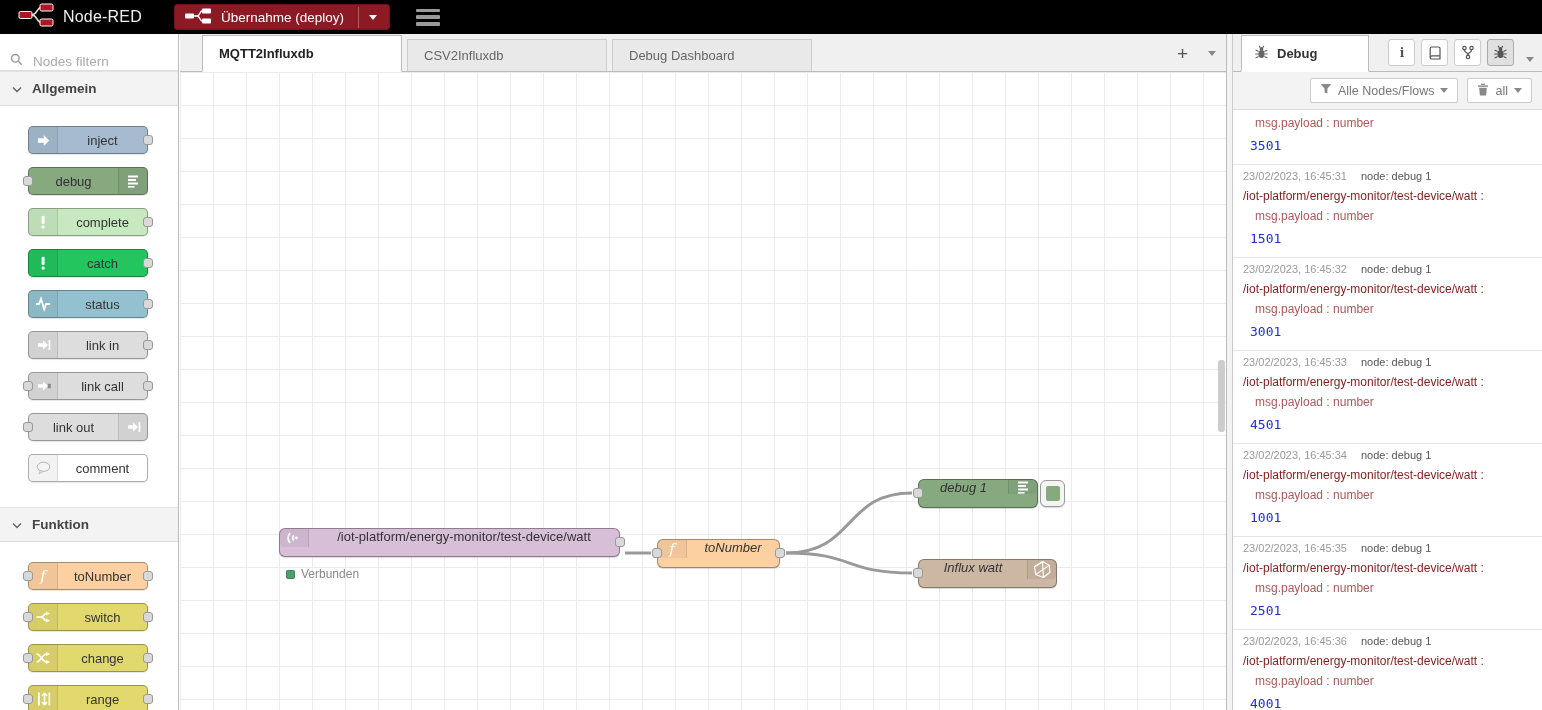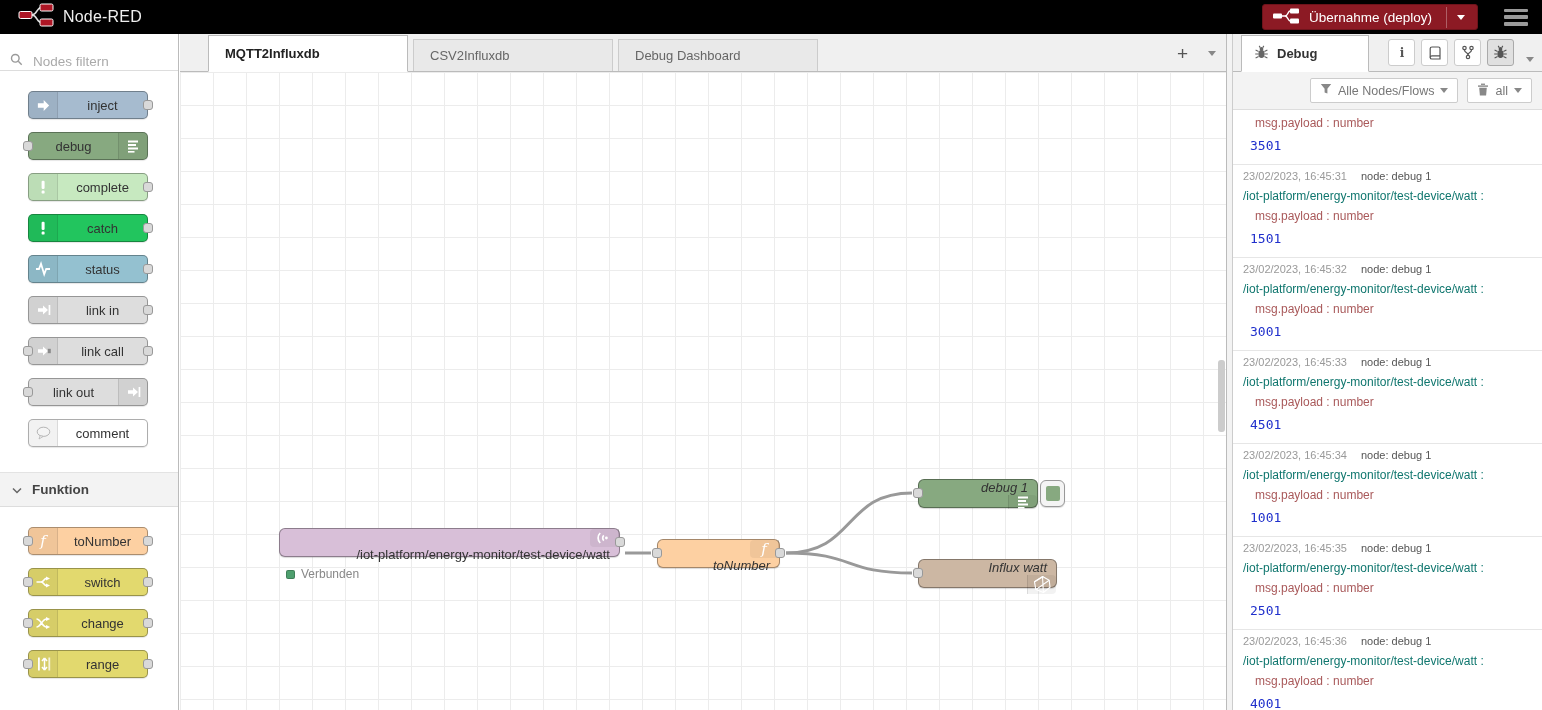--- a/index.html
+++ b/index.html
@@ -1,21 +1,21 @@
 <!DOCTYPE html>
 <html><head>
 <meta charset="utf-8">
 <style>
   html,body{margin:0;padding:0;width:1542px;height:710px;overflow:hidden;
     font-family:"Liberation Sans",sans-serif;background:#fff;position:relative;}
   *{box-sizing:border-box;}
 
   
   .app-header{position:absolute;left:0;top:0;width:1542px;height:34px;background:#000;
-    display:flex;align-items:center;justify-content:space-between;padding:0 14px 0 18px;z-index:50;}
+    display:flex;align-items:center;justify-content:flex-start;padding:0 14px 0 18px;z-index:50;gap:32px;}
   .logo-wrap{display:flex;align-items:center;gap:9px;}
   .app-title{color:#eee;font-size:16px;letter-spacing:.2px;}
   .header-right{display:flex;align-items:center;gap:26px;}
   .deploy-btn{display:flex;align-items:center;gap:10px;background:#8C1A24;border:1px solid #6e131b;
     border-radius:3px;height:26px;padding:0 10px 0 10px;color:#fff;font-size:13.5px;cursor:pointer;}
   .deploy-caret{margin-left:4px;border-left:1px solid rgba(255,255,255,.3);padding:8px 2px 8px 10px;display:flex;align-items:center;}
   .caret{width:0;height:0;border-left:4px solid transparent;border-right:4px solid transparent;
     border-top:5px solid currentColor;display:inline-block;}
   .hamburger{width:24px;height:17px;display:flex;flex-direction:column;justify-content:space-between;cursor:pointer;}
   .hamburger div{height:3.5px;background:#9a9a9a;border-radius:1px;}
@@ -36,36 +36,36 @@
   .pal-node .nlabel{flex:1;display:flex;align-items:center;justify-content:center;white-space:nowrap;}
   .icon-sec{width:29px;display:flex;align-items:center;justify-content:center;background:rgba(0,0,0,.05);}
   .icon-sec.left{border-right:1px solid rgba(0,0,0,.10);border-radius:4px 0 0 4px;}
   .icon-sec.right{border-left:1px solid rgba(0,0,0,.10);border-radius:0 4px 4px 0;}
   .port{position:absolute;width:10px;height:10px;background:#d9d9d9;border:1px solid #999;border-radius:3px;top:8px;}
   .port.pl{left:-6px;} .port.pr{right:-6px;}
 
   
   .workspace{position:absolute;left:180px;top:34px;width:1046px;bottom:0;}
   .tabbar{height:38px;background:#f0f0f0;border-bottom:1px solid #bbb;display:flex;align-items:flex-end;
-    padding-left:28px;position:relative;}
+    padding-left:22px;position:relative;}
   .wtab{height:32px;min-width:200px;padding:0 16px;display:flex;align-items:center;font-size:13px;color:#666;
     background:#e9e9e9;border:1px solid #ccc;border-bottom:none;margin-right:5px;cursor:pointer;}
   .wtab.active{background:#fff;color:#222;font-weight:bold;border-color:#bbb;height:37px;margin-bottom:-1px;
     border-bottom:1px solid #fff;}
   .tabbar-tools{position:absolute;right:10px;top:0;height:38px;display:flex;align-items:center;gap:20px;color:#555;}
   .plus-btn{font-size:19px;color:#555;cursor:pointer;line-height:1;}
   .tab-caret{color:#888;cursor:pointer;display:flex;align-items:center;}
 
   .canvas{position:absolute;left:0;top:38px;right:0;bottom:0;background:#fff;overflow:hidden;
     background-image:linear-gradient(to right,#ececec 1px,transparent 1px),
                      linear-gradient(to bottom,#ececec 1px,transparent 1px);
     background-size:33px 33px;}
   .wires{position:absolute;left:0;top:0;z-index:1;}
-  .flow-node{position:absolute;display:flex;align-items:flex-end;border:1px solid rgba(0,0,0,.35);
-    border-radius:6px;font-size:13px;color:#333;box-shadow:0 1px 1px rgba(0,0,0,.15);z-index:2;cursor:move;flex-direction:column;}
+  .flow-node{position:absolute;display:flex;align-items:flex-start;border:1px solid rgba(0,0,0,.35);
+    border-radius:6px;font-size:13px;color:#333;box-shadow:0 1px 1px rgba(0,0,0,.15);z-index:2;cursor:move;}
   .flow-node .nlabel{flex:1;display:flex;align-items:center;justify-content:center;white-space:nowrap;
     font-style:italic;padding:0 9px;}
   .flow-node .nlabel.upright{font-style:normal;}
   .node-status{position:absolute;display:flex;align-items:center;gap:6px;font-size:12px;color:#888;z-index:2;}
   .status-dot{width:9px;height:9px;border-radius:2px;border:1px solid rgba(0,0,0,.2);}
   .debug-toggle{position:absolute;width:25px;height:27px;background:#f4f4f4;border:1px solid #999;
     border-radius:6px;display:flex;align-items:center;justify-content:center;z-index:2;cursor:pointer;
     box-shadow:0 1px 1px rgba(0,0,0,.15);}
   .debug-toggle .inner{width:14px;height:15px;border-radius:2px;}
   .canvas-scroll-thumb{position:absolute;right:1px;width:7px;background:#ccc;border-radius:3px;z-index:5;cursor:pointer;}
@@ -88,21 +88,21 @@
   .sb-toolbar{height:38px;background:#f3f3f3;border-bottom:1px solid #ddd;display:flex;align-items:center;
     justify-content:flex-end;gap:9px;padding:0 10px;}
   .sb-tool-btn{height:25px;background:#fff;border:1px solid #ccc;border-radius:2px;display:flex;
     align-items:center;gap:6px;padding:0 9px;font-size:12.5px;color:#777;cursor:pointer;}
 
   .messages{position:absolute;left:0;right:0;top:76px;bottom:0;overflow:hidden;background:#fff;}
   .msg{padding:5px 10px 9px 10px;border-bottom:1px solid #e6e6e6;}
   .msg .meta-row{display:flex;gap:14px;align-items:baseline;font-size:11px;margin-bottom:4px;}
   .msg .ts{color:#999;}
   .msg .nodeid{color:#555;}
-  .msg .topic{font-size:12px;color:#0f766e;line-height:20px;}
+  .msg .topic{font-size:12px;color:#7f1d1d;line-height:20px;}
   .msg .pmeta{font-size:12px;color:#A9595A;line-height:20px;margin-left:12px;}
   .msg .val{font-family:"DejaVu Sans Mono",monospace;font-size:13px;color:#2030CC;margin-top:4px;padding-left:7px;line-height:18px;}
 </style>
 </head>
 <body>
 
 <div class="app-header">
   <div class="logo-wrap">
     <span><svg width="36" height="24" viewBox="0 0 36 24">
           <path d="M8 12h6c5 0 5-7.5 9-7.5M14 12c5 0 5 7.5 9 7.5" stroke="#ddd" stroke-width="1.6" fill="none"></path>
@@ -135,20 +135,26 @@
 
 <div class="palette">
   <div class="palette-search">
     <span><svg width="13" height="13" viewBox="0 0 13 13">
           <circle cx="5.3" cy="5.3" r="3.8" stroke="#999" stroke-width="1.4" fill="none"></circle>
           <path d="M8.3 8.3l3.4 3.4" stroke="#999" stroke-width="1.4"></path>
         </svg></span>
     <input type="text" placeholder="Nodes filtern" style="">
   </div>
   <div id="palette-sections">
+      <div class="pal-header">
+        <span><svg width="10" height="7" viewBox="0 0 10 7">
+            <path d="M1 1.5l4 4 4-4" stroke="#666" stroke-width="1.5" fill="none"></path>
+          </svg></span>
+        <span>Allgemein</span>
+      </div>
       <div class="pal-content">
         <div class="pal-node" style="background: rgb(166, 187, 207);">
           <div class="icon-sec left">
             <svg width="15" height="15" viewBox="0 0 16 16">
               <path d="M2 5.6h6.2V2.2L14 8l-5.8 5.8v-3.4H2z" fill="#fff"></path>
             </svg>
           </div>
           <div class="nlabel">inject</div>
           <span class="port pr"></span>
         </div>

